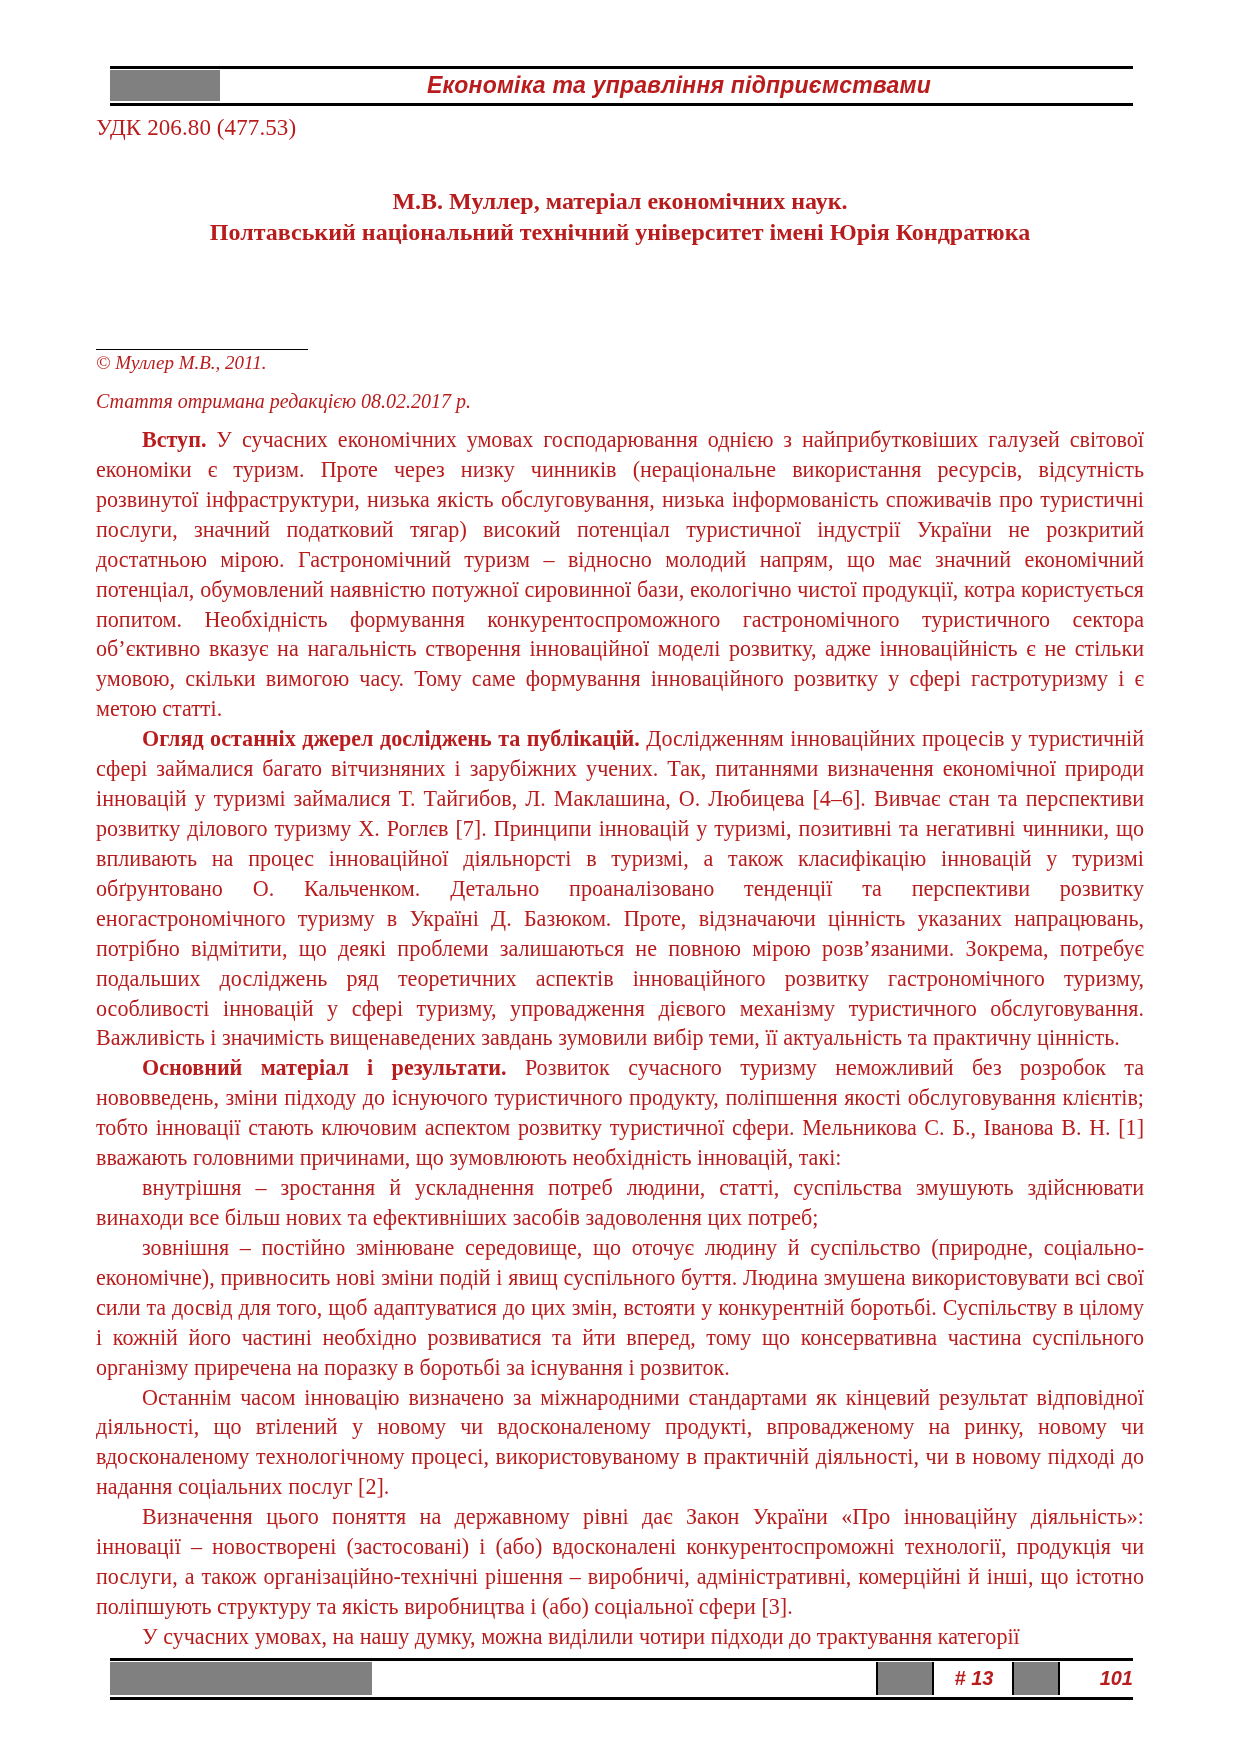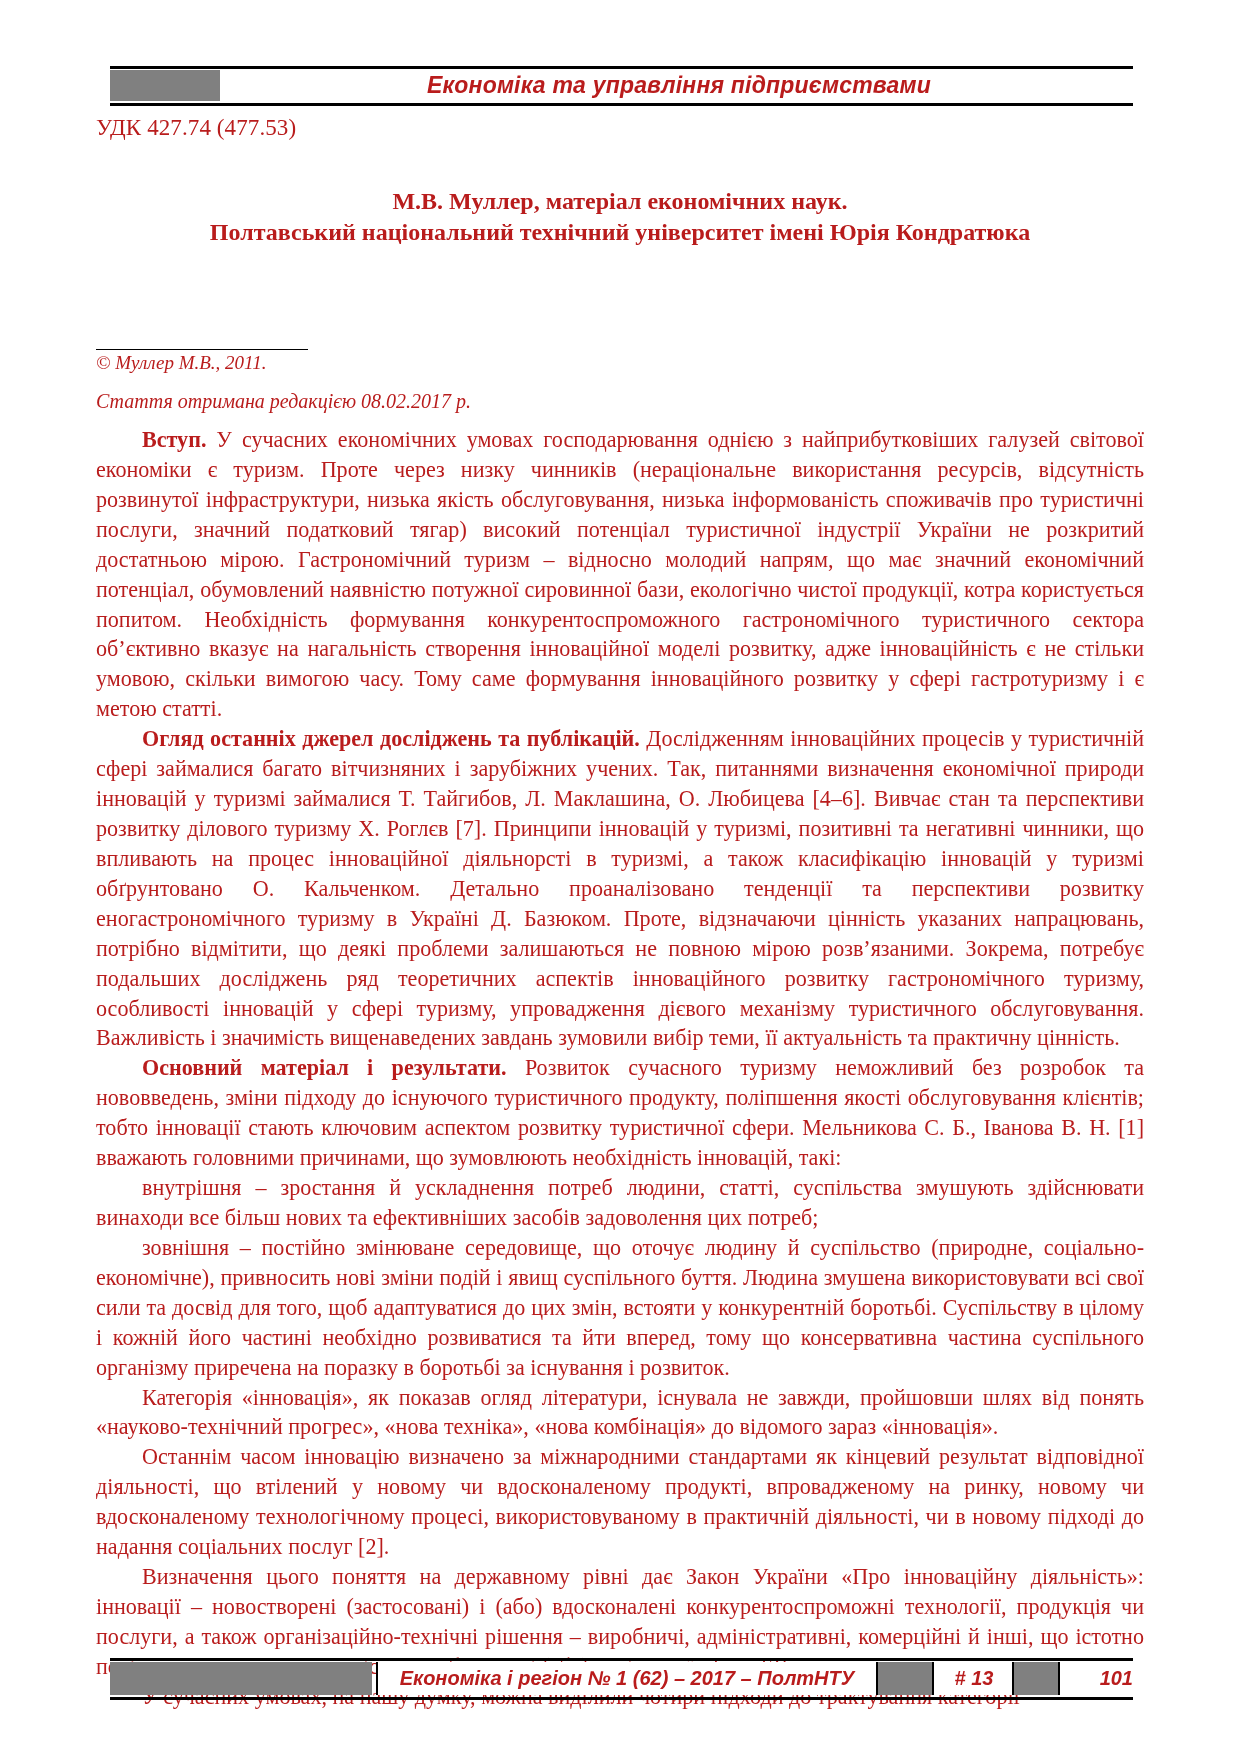--- a/index.html
+++ b/index.html
@@ -230,21 +230,21 @@
 
 <div class="page">
 
   <div class="header-band">
     <div class="header-rule-top"></div>
     <div class="header-swatch"></div>
     <div class="header-title">Економіка та управління підприємствами</div>
     <div class="header-rule-bottom"></div>
   </div>
 
-  <div class="udc">УДК 427.74 (477.53)</div>
+  <div class="udc">УДК 206.80 (477.53)</div>
 
   <div class="title-block">
     <div class="author-line">М.В. Муллер, матеріал економічних наук.</div>
     <div class="affiliation-line">Полтавський національний технічний університет імені Юрія Кондратюка</div>
   </div>
 
   <div class="copy-rule"></div>
   <div class="copyright">© Муллер М.В., 2011.</div>
   <div class="received">Стаття отримана редакцією 08.02.2017 р.</div>
 
@@ -253,35 +253,33 @@
     <p><span class="lead">Вступ.</span><span> У сучасних економічних умовах господарювання однією з найприбутковіших галузей світової економіки є туризм. Проте через низку чинників (нераціональне використання ресурсів, відсутність розвинутої інфраструктури, низька якість обслуговування, низька інформованість споживачів про туристичні послуги, значний податковий тягар) високий потенціал туристичної індустрії України не розкритий достатньою мірою. Гастрономічний туризм – відносно молодий напрям, що має значний економічний потенціал, обумовлений наявністю потужної сировинної бази, екологічно чистої продукції, котра користується попитом. Необхідність формування конкурентоспроможного гастрономічного туристичного сектора об’єктивно вказує на нагальність створення інноваційної моделі розвитку, адже інноваційність є не стільки умовою, скільки вимогою часу. Тому саме формування інноваційного розвитку у сфері гастротуризму і є метою статті.</span></p>
 
     <p><span class="lead">Огляд останніх джерел досліджень та публікацій.</span><span> Дослідженням інноваційних процесів у туристичній сфері займалися багато вітчизняних і зарубіжних учених. Так, питаннями визначення економічної природи інновацій у туризмі займалися Т. Тайгибов, Л. Маклашина, О. Любицева [4–6]. Вивчає стан та перспективи розвитку ділового туризму Х. Роглєв [7]. Принципи інновацій у туризмі, позитивні та негативні чинники, що впливають на процес інноваційної діяльнорсті в туризмі, а також класифікацію інновацій у туризмі обґрунтовано О. Кальченком. Детально проаналізовано тенденції та перспективи розвитку еногастрономічного туризму в Україні Д. Базюком. Проте, відзначаючи цінність указаних напрацювань, потрібно відмітити, що деякі проблеми залишаються не повною мірою розв’язаними. Зокрема, потребує подальших досліджень ряд теоретичних аспектів інноваційного розвитку гастрономічного туризму, особливості інновацій у сфері туризму, упровадження дієвого механізму туристичного обслуговування. Важливість і значимість вищенаведених завдань зумовили вибір теми, її актуальність та практичну цінність.</span></p>
 
     <p><span class="lead">Основний матеріал і результати.</span><span> Розвиток сучасного туризму неможливий без розробок та нововведень, зміни підходу до існуючого туристичного продукту, поліпшення якості обслуговування клієнтів; тобто інновації стають ключовим аспектом розвитку туристичної сфери. Мельникова С. Б., Іванова В. Н. [1] вважають головними причинами, що зумовлюють необхідність інновацій, такі:</span></p>
 
     <p>внутрішня – зростання й ускладнення потреб людини, статті, суспільства змушують здійснювати винаходи все більш нових та ефективніших засобів задоволення цих потреб;</p>
 
     <p>зовнішня – постійно змінюване середовище, що оточує людину й суспільство (природне, соціально-економічне), привносить нові зміни подій і явищ суспільного буття. Людина змушена використовувати всі свої сили та досвід для того, щоб адаптуватися до цих змін, встояти у конкурентній боротьбі. Суспільству в цілому і кожній його частині необхідно розвиватися та йти вперед, тому що консервативна частина суспільного організму приречена на поразку в боротьбі за існування і розвиток.</p>
 
-    <p>Категорія «інновація», як показав огляд літератури, існувала не завжди, пройшовши шлях від понять «науково-технічний прогрес», «нова техніка», «нова комбінація» до відомого зараз «інновація».</p>
 
     <p>Останнім часом інновацію визначено за міжнародними стандартами як кінцевий результат відповідної діяльності, що втілений у новому чи вдосконаленому продукті, впровадженому на ринку, новому чи вдосконаленому технологічному процесі, використовуваному в практичній діяльності, чи в новому підході до надання соціальних послуг [2].</p>
 
     <p>Визначення цього поняття на державному рівні дає Закон України «Про інноваційну діяльність»: інновації – новостворені (застосовані) і (або) вдосконалені конкурентоспроможні технології, продукція чи послуги, а також організаційно-технічні рішення – виробничі, адміністративні, комерційні й інші, що істотно поліпшують структуру та якість виробництва і (або) соціальної сфери [3].</p>
 
     <p>У сучасних умовах, на нашу думку, можна виділили чотири підходи до трактування категорії</p>
 
   </div>
 
   <div class="footer-band">
     <div class="footer-rule-top"></div>
 
     <div class="footer-cell footer-swatch-left"></div>
-    <div class="footer-cell footer-journal">Економіка і регіон № 1 (62) – 2017 – ПолтНТУ</div>
     <div class="footer-cell footer-swatch-mid"></div>
     <div class="footer-cell footer-issue"># 13</div>
     <div class="footer-cell footer-swatch-mid2"></div>
     <div class="footer-cell footer-page">101</div>
 
     <div class="footer-divider" style="left:766px;"></div>
     <div class="footer-divider" style="left:822px;"></div>
     <div class="footer-divider" style="left:902px;"></div>
     <div class="footer-divider" style="left:948px;"></div>
 

